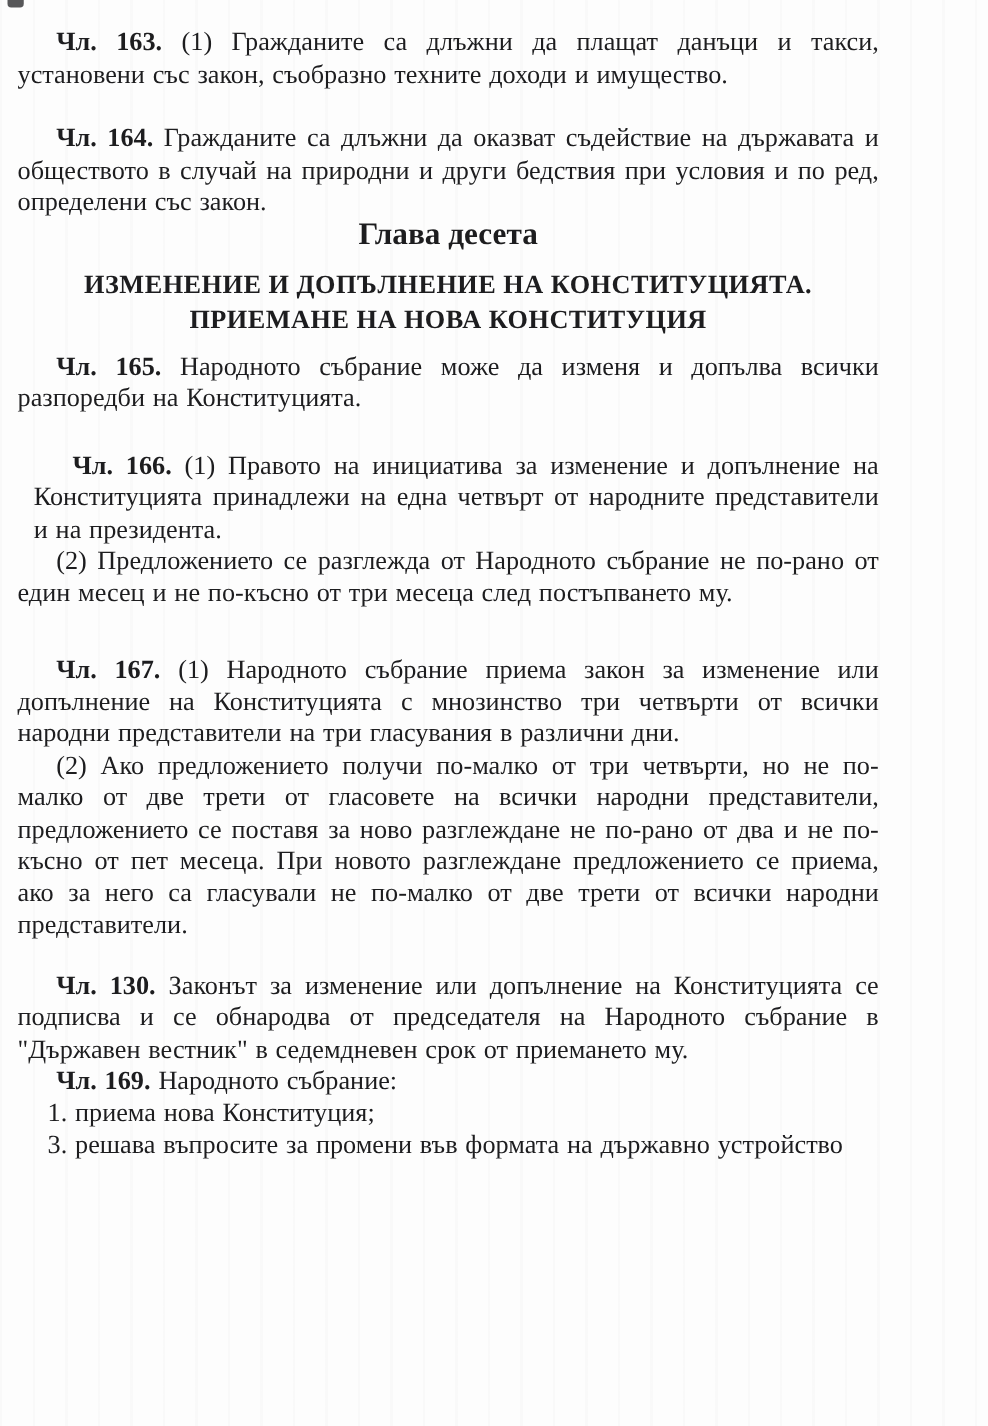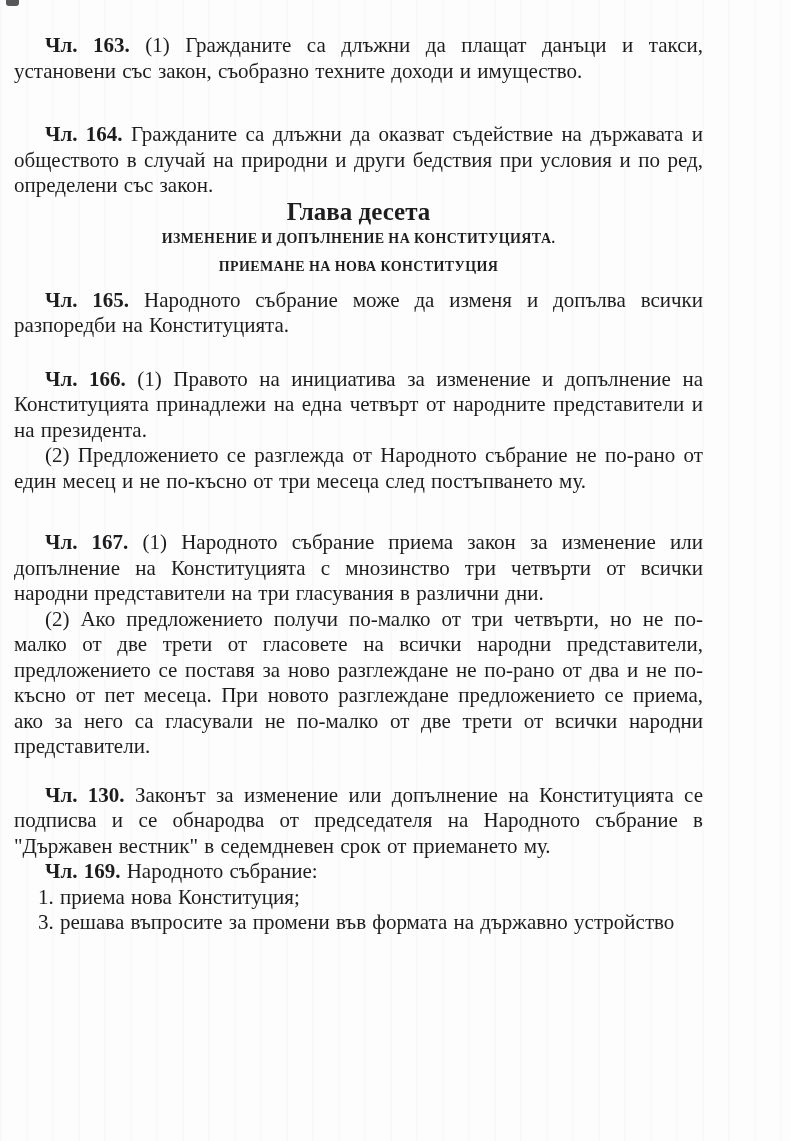--- a/index.html
+++ b/index.html
@@ -11,21 +11,21 @@
     width: 790px;
     height: 1141px;
     background: #fdfdfd;
     overflow: hidden;
   }
   .page {
     position: relative;
     box-sizing: border-box;
     width: 790px;
     height: 1141px;
-    padding: 33px 87px 0 14px;
+    padding: 21px 87px 0 14px;
     font-family: "Liberation Serif", "DejaVu Serif", serif;
     font-size: 21px;
     line-height: 25.5px;
     color: #1d1d1f;
     background:
       repeating-linear-gradient(90deg,
         rgba(0,0,0,0.015) 0px, rgba(0,0,0,0.015) 2px,
         rgba(0,0,0,0) 2px, rgba(0,0,0,0) 26px),
       #fdfdfd;
     overflow: hidden;
@@ -38,41 +38,41 @@
   }
   .para .artnum {
     font-weight: 700;
   }
   .item {
     margin: 0;
     text-align: justify;
     text-indent: 24px;
     word-spacing: 1px;
   }
-  .gap-art164     { margin-top: 38px; }
+  .gap-art164     { margin-top: 26px; }
   .gap-chapter    { margin-top: 26px; }
   .gap-title      { margin-top: 22px; }
   .gap-art165     { margin-top: 7px; }
-  .gap-art166     { margin-top: 28px; }
+  .gap-art166     { margin-top: 28px; margin-left: 13px; }
   .gap-art167     { margin-top: 36px; }
   .gap-art168     { margin-top: 23px; }
   .gap-art169     { }
   .chapter-label {
     margin: 0;
     text-align: center;
     font-weight: 700;
     font-size: 25px;
     line-height: 26px;
     text-indent: 0;
   }
   .chapter-title {
-    margin: 0;
+    margin: 12px;
     text-align: center;
     font-weight: 700;
-    font-size: 14px;
+    font-size: 21px;
     line-height: 28px;
     letter-spacing: 0.4px;
     text-indent: 0;
   }
   .scan-smudge {
     position: absolute;
     left: 6px;
     top: 0px;
     width: 13px;
     height: 6px;

